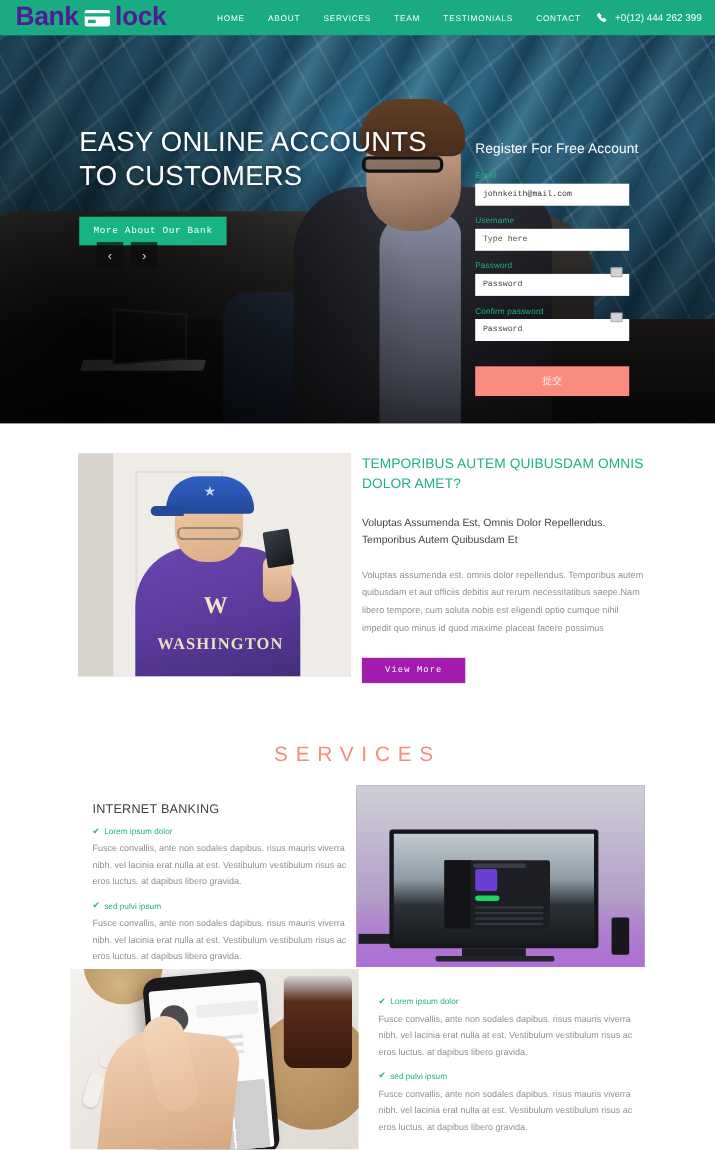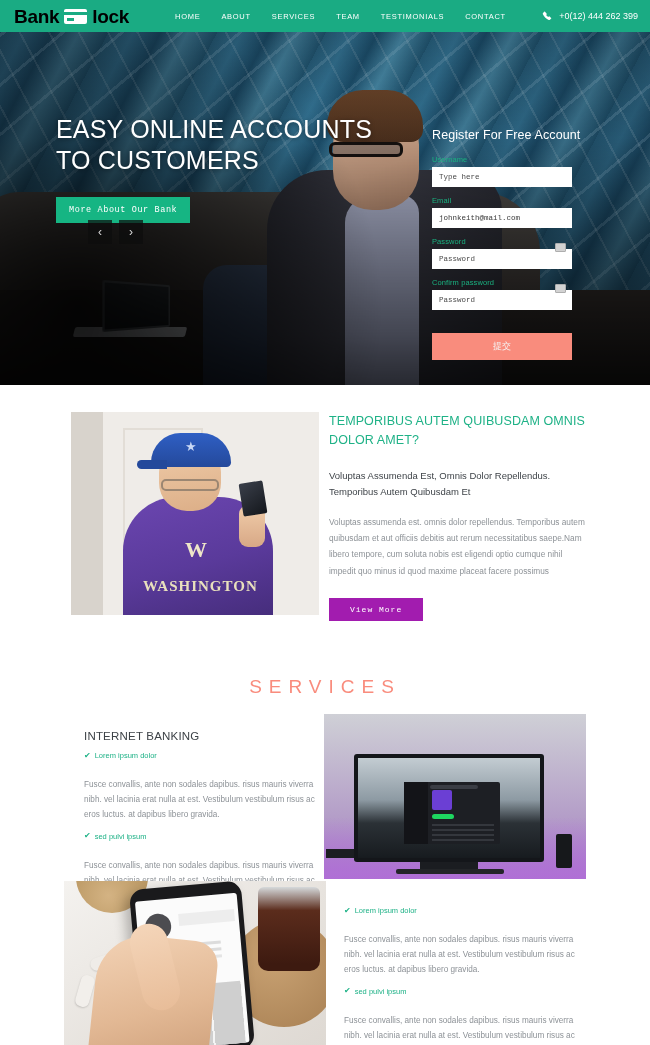--- a/index.html
+++ b/index.html
@@ -21,22 +21,22 @@
     align-items: center;
     z-index: 40;
   }
   .logo {
     display: flex;
     align-items: center;
     margin-left: 14px;
     gap: 3px;
   }
   .logo-text {
-    color: #000000;
-    font-size: 19px;
+    color: #4c1d95;
+    font-size: 24px;
     font-weight: bold;
     letter-spacing: -0.3px;
     line-height: 1;
   }
   .card-icon {
     width: 23px;
     height: 15px;
     background: #ffffff;
     border-radius: 2px;
     position: relative;
@@ -197,21 +197,21 @@
   }
   .man-jeans {
     position: absolute;
     left: -64px; bottom: 0;
     width: 160px; height: 120px;
     background: linear-gradient(to bottom, #3a4a63, #26334a);
     border-radius: 24px 10px 0 0;
   }
   .hero-content {
     position: absolute;
-    left: 56px; top: 82px;
+    left: 72px; top: 82px;
     width: 320px;
     z-index: 5;
   }
   .hero-title {
     color: #ffffff;
     font-size: 25px;
     line-height: 1.22;
     font-weight: normal;
     letter-spacing: 0.2px;
     text-shadow: 0 1px 5px rgba(0,0,0,.45);
@@ -426,21 +426,21 @@
     margin-top: 9px;
     display: flex;
     align-items: center;
     gap: 4px;
   }
   .check-icon { color: #1fb287; font-size: 8px; line-height: 1; }
   .svc-body {
     color: #8d9297;
     font-size: 8.2px;
     line-height: 1.85;
-    margin-top: 17px;
+    margin-top: 4px;
     width: 232px;
   }
 
   .svc-img {
     position: absolute;
     overflow: hidden;
   }
   .svc-img1 { left: 324px; top: 714px; width: 262px; height: 165px; background:#8f7fa8; }
   .svc-img2 { left: 64px; top: 881px; width: 262px; height: 164px; background:#ece9e5; }
 
@@ -556,27 +556,27 @@
 
     <div class="slider-arrows">
       <div class="arrow">‹</div>
       <div class="arrow">›</div>
     </div>
 
     <div class="reg-form">
       <div class="reg-title">Register For Free Account</div>
 
       <div class="field-wrap">
+        <label class="field-label">Email</label>
+        <input class="field" type="text" value="johnkeith@mail.com" style="">
+      </div>
+
+      <div class="field-wrap">
         <label class="field-label">Username</label>
         <input class="field" type="text" placeholder="Type here" style="">
-      </div>
-
-      <div class="field-wrap">
-        <label class="field-label">Email</label>
-        <input class="field" type="text" value="johnkeith@mail.com" style="">
       </div>
 
       <div class="field-wrap">
         <label class="field-label">Password</label>
         <input class="field" type="text" placeholder="Password" style="">
         <span class="pw-icon"></span>
       </div>
 
       <div class="field-wrap">
         <label class="field-label">Confirm password</label>

